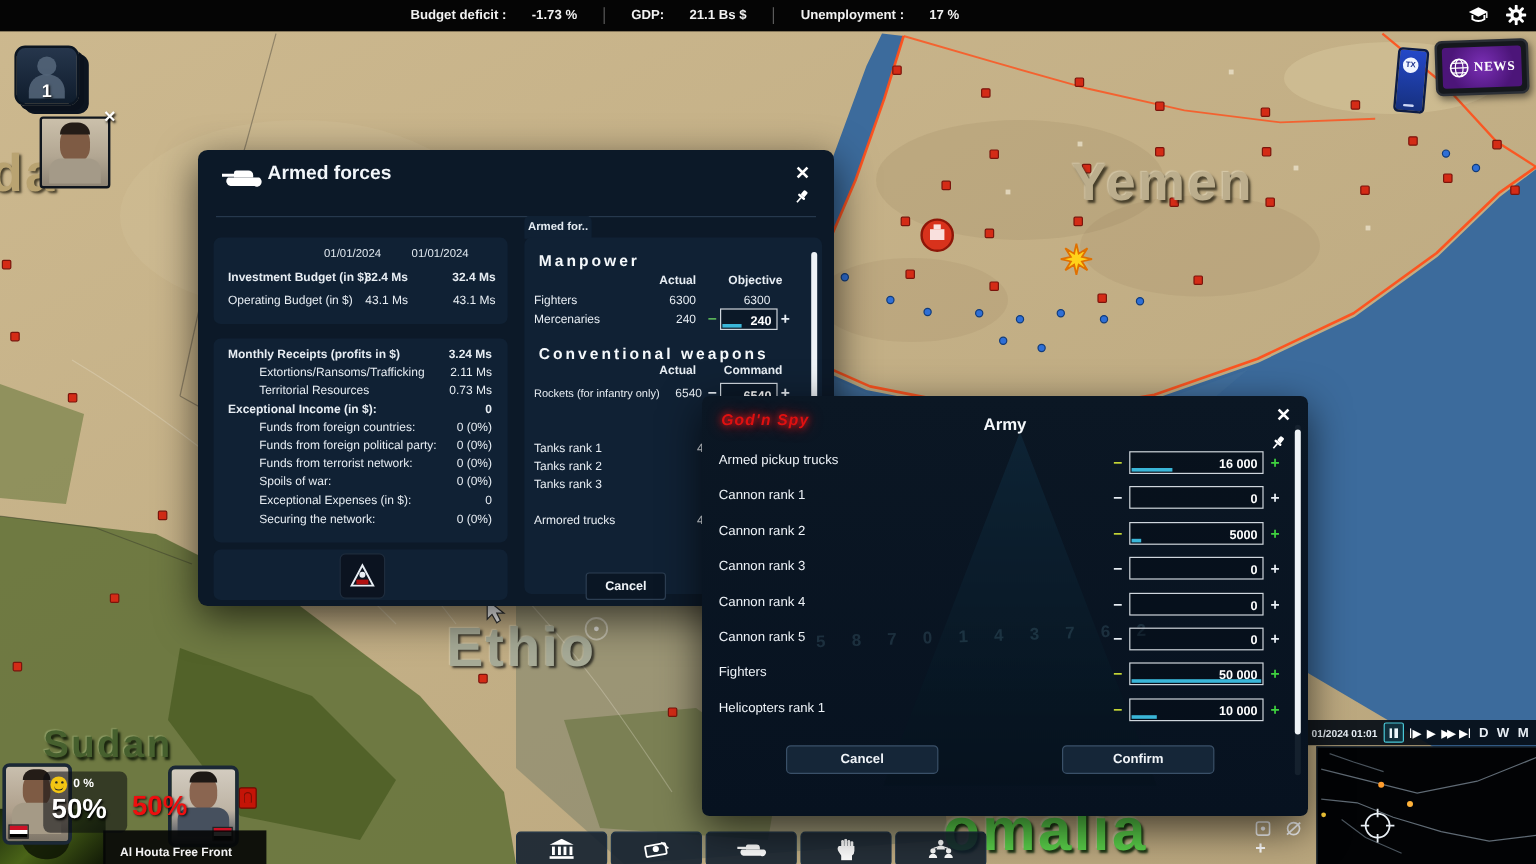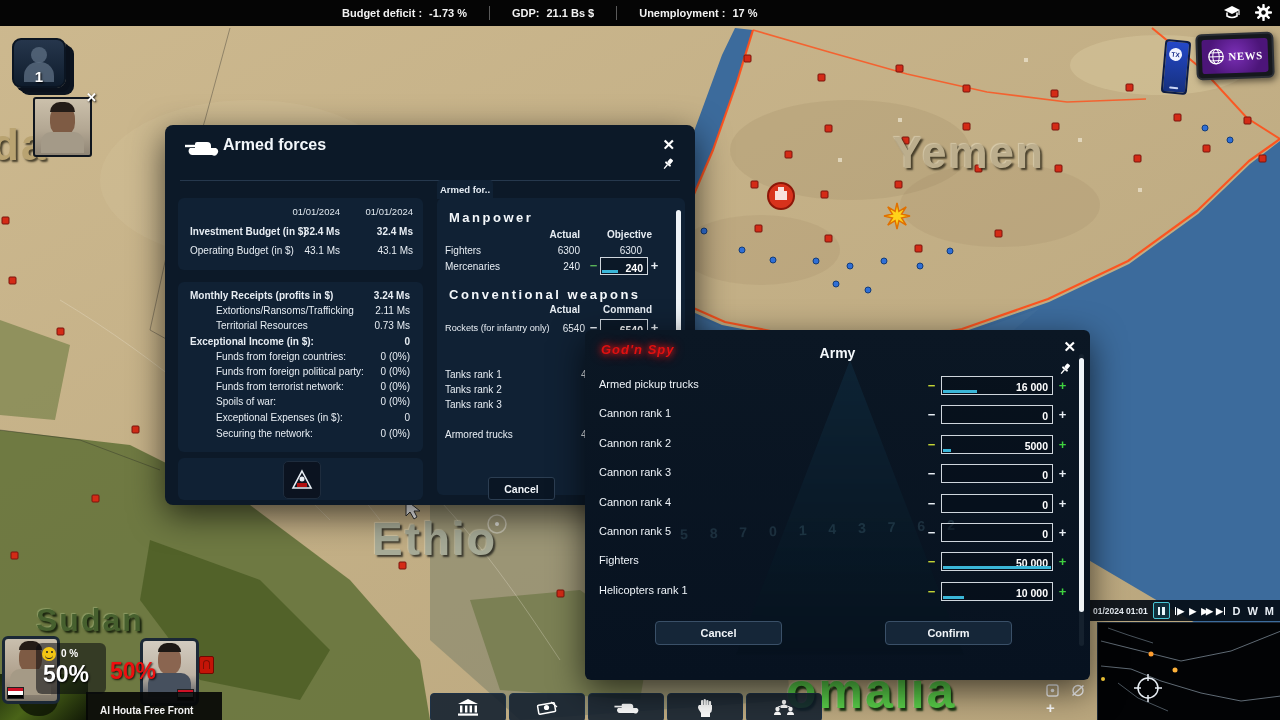--- a/index.html
+++ b/index.html
@@ -5,21 +5,21 @@
   html,body{margin:0;padding:0;background:#000;}
   .screen{position:relative;width:1280px;height:720px;overflow:hidden;
           font-family:"Liberation Sans",sans-serif;color:#e7edf3;
           -webkit-font-smoothing:antialiased;}
   .abs{position:absolute;}
 
   
   .topbar{position:absolute;left:0;top:0;width:1280px;height:26px;background:#050505;z-index:40;
           display:flex;align-items:center;font-size:11px;font-weight:bold;color:#f2f2f2;}
   .topbar .stats{display:flex;align-items:center;margin-left:320px;gap:0;}
-  .stat{display:flex;gap:7px;padding:0 22px;white-space:nowrap;}
+  .stat{display:flex;gap:21px;padding:0 22px;white-space:nowrap;}
   .vsep{width:1px;height:14px;background:#5a5a5a;}
   .topbar-icons{position:absolute;right:8px;top:4px;display:flex;gap:14px;align-items:center;}
 
   
   .map{position:absolute;left:0;top:26px;width:1280px;height:694px;z-index:1;}
   .map-label{position:absolute;font-weight:bold;z-index:3;letter-spacing:2px;pointer-events:none;}
   .lbl-yemen{left:893px;top:128px;font-size:44px;color:#bcae8d;
              text-shadow:2px 2px 2px rgba(40,35,20,.8),-1px -1px 1px rgba(255,255,240,.35);}
   .lbl-ethio{left:372px;top:512px;font-size:46px;color:#a7ab97;
              text-shadow:2px 2px 2px rgba(30,30,25,.8),-1px -1px 1px rgba(255,255,240,.3);}
@@ -45,21 +45,21 @@
   .p-bottom{left:13px;top:333px;width:245px;height:42px;}
   .p-right{left:272px;top:73px;width:248px;height:297px;}
   .af-tab{position:absolute;left:272px;top:55px;width:56px;height:19px;background:#102134;
           border-radius:4px 4px 0 0;font-size:9.5px;font-weight:bold;color:#e4ebf2;
           display:flex;align-items:center;justify-content:center;}
   .row-line{position:absolute;left:0;right:0;height:15px;font-size:10px;}
   .rl-label{position:absolute;left:12px;top:0;white-space:nowrap;}
   .rl-label.indent{left:38px;}
   .rl-val{position:absolute;right:13px;top:0;text-align:left;white-space:nowrap;}
   .bold{font-weight:bold;}
-  .datehdr{position:absolute;top:8px;font-size:9.5px;color:#dfe7ee;width:70px;text-align:right;}
+  .datehdr{position:absolute;top:8px;font-size:9.5px;color:#dfe7ee;width:70px;text-align:left;}
   .section-h{position:absolute;font-size:13px;font-weight:bold;letter-spacing:2.5px;color:#f4f8fb;}
   .colhdr{position:absolute;font-size:10px;font-weight:bold;text-align:right;}
   .num{position:absolute;font-size:10px;text-align:right;}
   .flabel{position:absolute;font-size:10px;white-space:nowrap;}
   .stepper{position:absolute;display:flex;align-items:center;}
   .st-minus,.st-plus{width:13px;text-align:center;font-size:13px;font-weight:bold;color:#e8eef4;cursor:pointer;line-height:16px;}
   .st-box{position:relative;border:1px solid #cfd6dd;height:16px;background:rgba(4,10,18,.35);}
   .st-box input{width:100%;height:100%;border:0;background:transparent;color:#fff;
                 font-family:"Liberation Sans",sans-serif;font-size:10.5px;font-weight:bold;
                 text-align:right;padding:0 4px 0 0;box-sizing:border-box;outline:none;}

